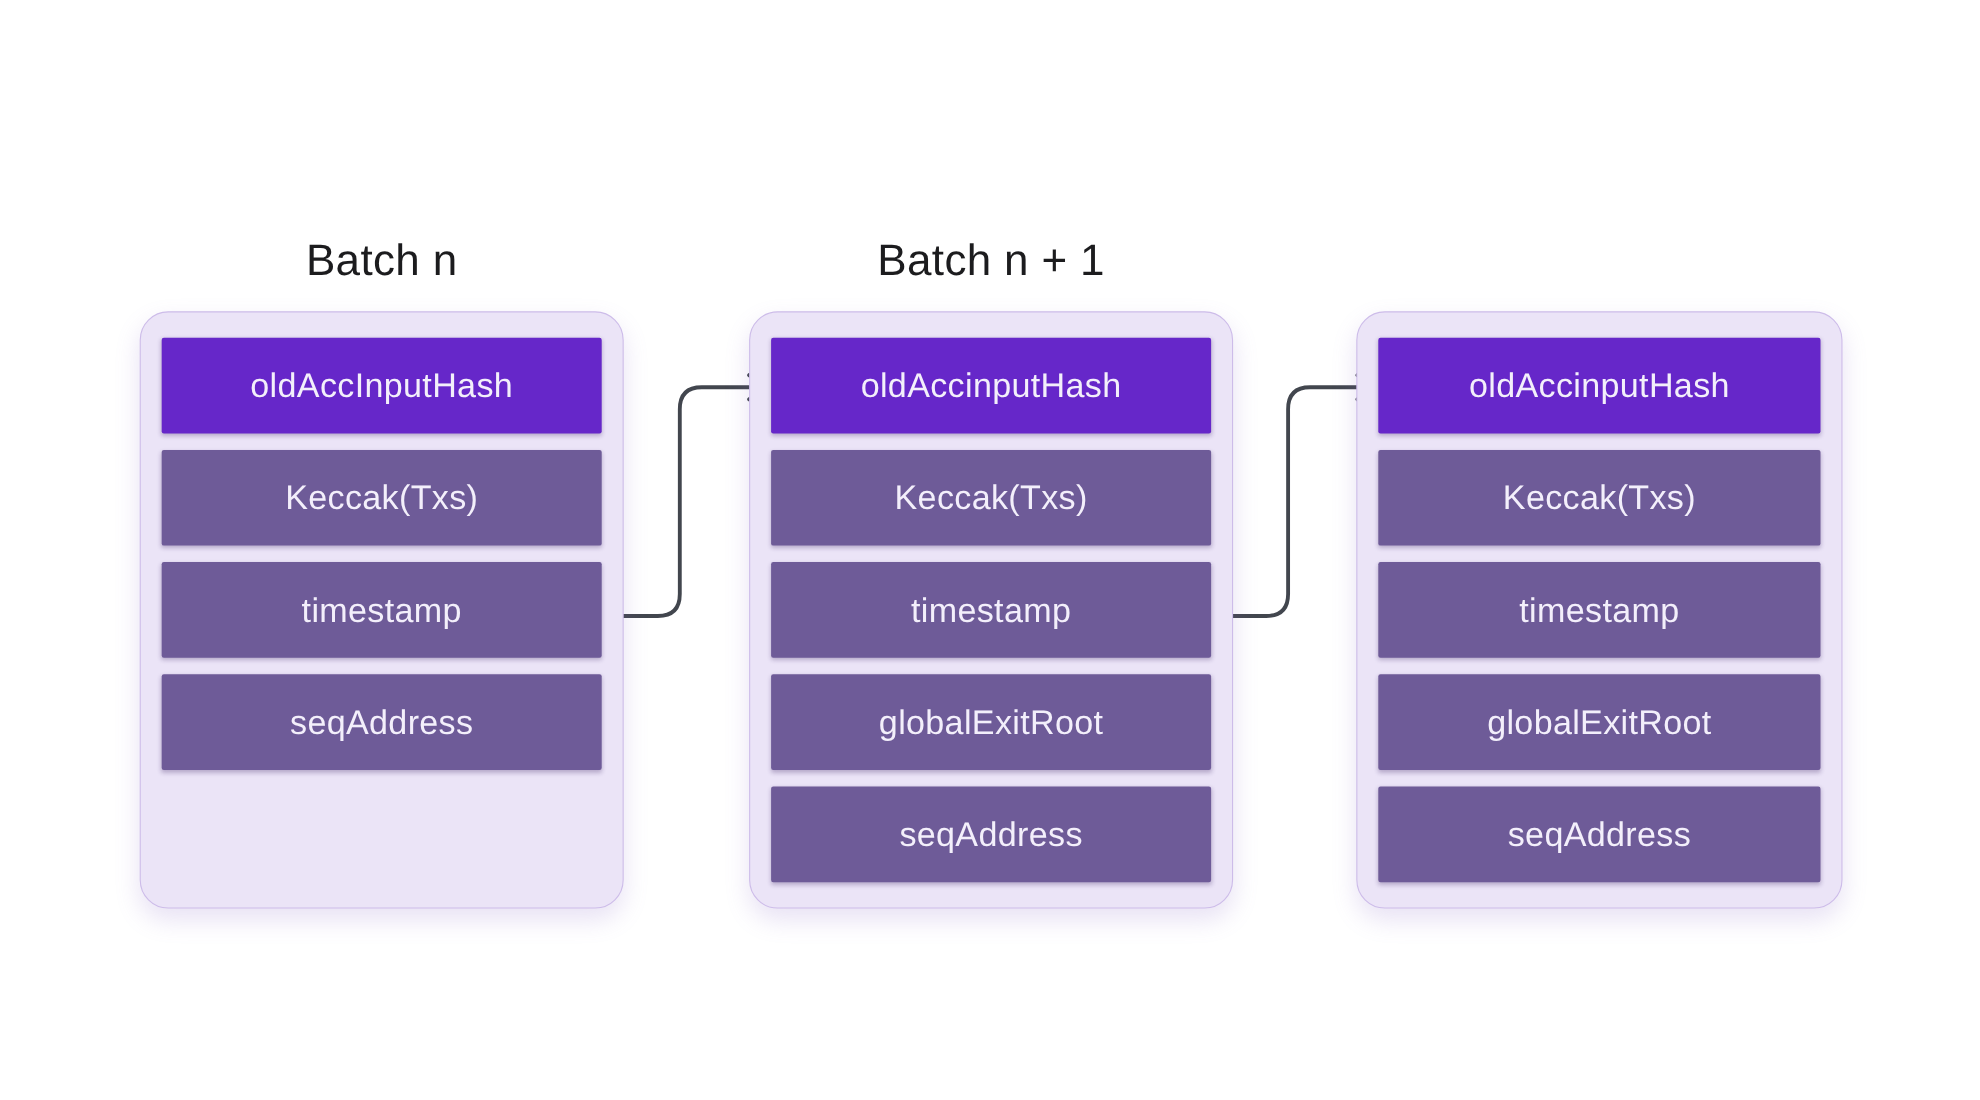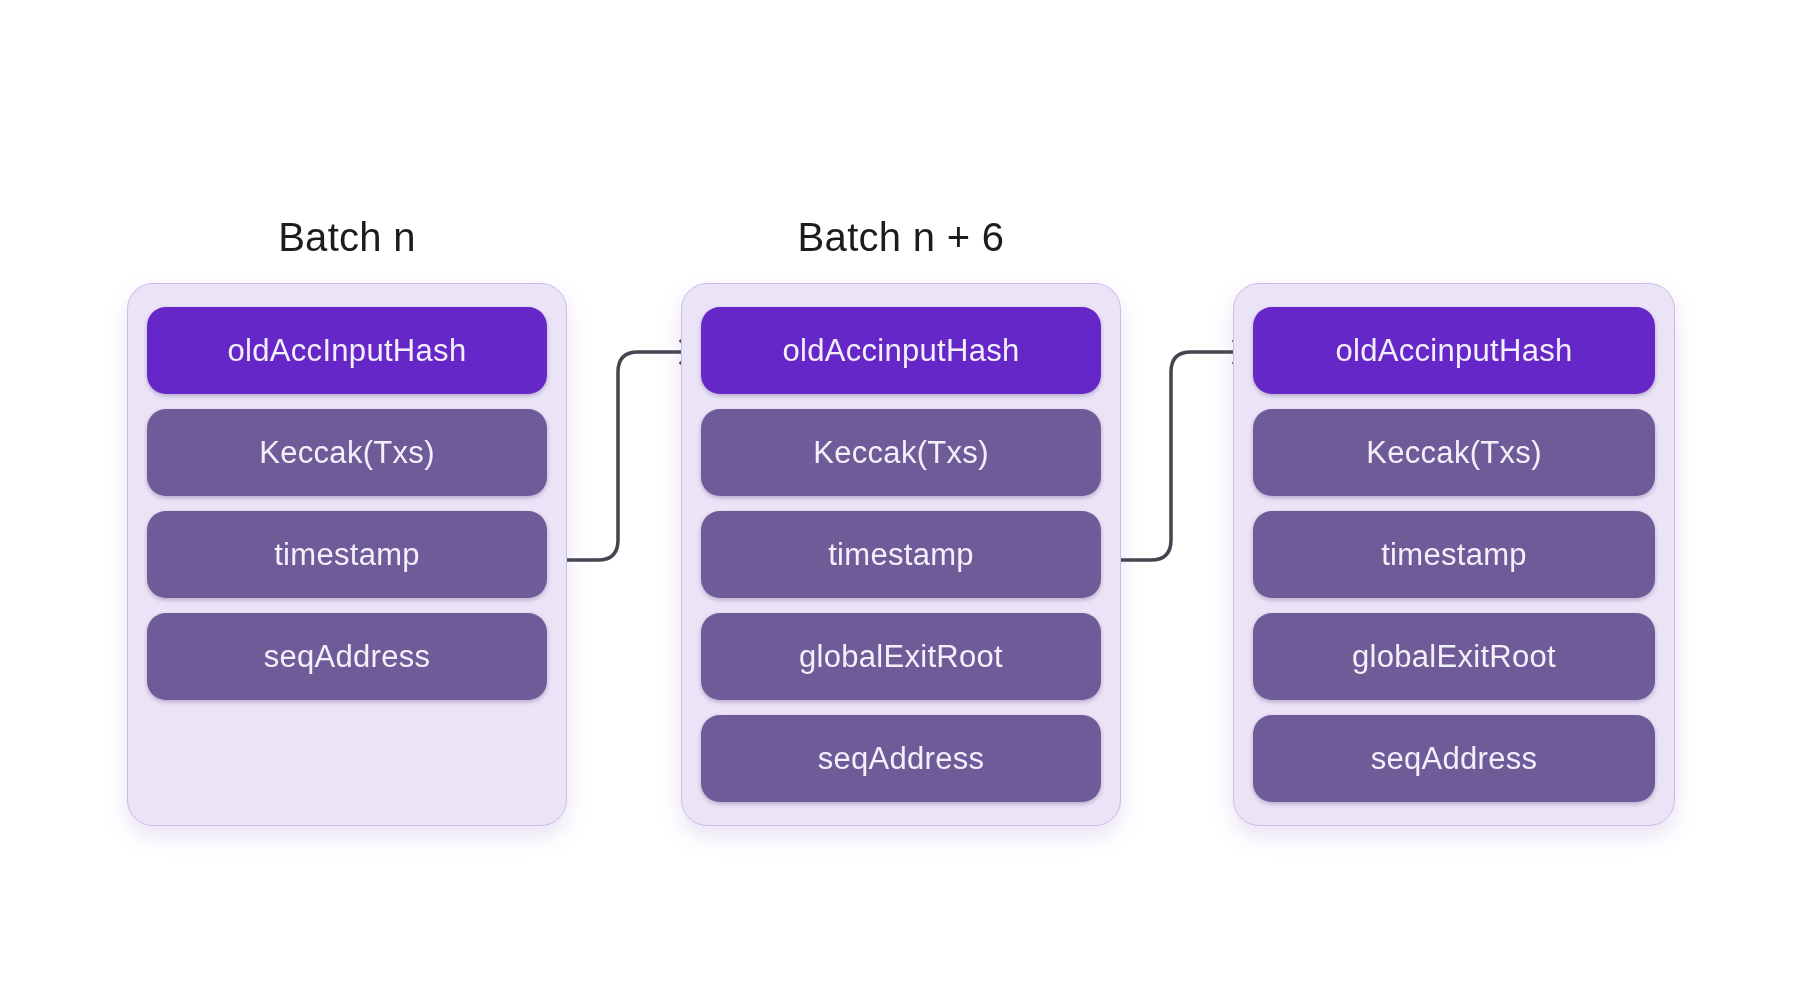--- a/index.html
+++ b/index.html
@@ -38,21 +38,21 @@
     border-radius: 26px;
     padding: 23px 19px;
     display: flex;
     flex-direction: column;
     gap: 15px;
     box-shadow: 0 10px 22px rgba(140, 110, 200, 0.20);
   }
   .field-row {
     flex: 0 0 87px;
     height: 87px;
-    border-radius: 19px;
+    border-radius: 2px;
     background: #6e5b98;
     color: #f3effb;
     display: flex;
     align-items: center;
     justify-content: center;
     font-size: 31px;
     font-weight: 400;
     letter-spacing: 0.3px;
     box-shadow: 0 2px 4px rgba(45, 20, 90, 0.28);
   }
@@ -78,21 +78,21 @@
 <body>
 
 <div class="canvas">
 
   <svg class="arrow-layer" viewBox="0 0 1800 1000" xmlns="http://www.w3.org/2000/svg">
     <path class="arrow-path" d="M552 560 L598 560 Q618 560 618 540 L618 372 Q618 352 638 352 L692 352 M681 341 L696 352 L681 363"></path>
     <path class="arrow-path" d="M1105 560 L1151 560 Q1171 560 1171 540 L1171 372 Q1171 352 1191 352 L1245 352 M1234 341 L1249 352 L1234 363"></path>
   </svg>
 
   <div class="batch-title" style="left:127px; width:440px;">Batch n</div>
-  <div class="batch-title" style="left:681px; width:440px;">Batch n + 6</div>
+  <div class="batch-title" style="left:681px; width:440px;">Batch n + 1</div>
 
   <div class="card" style="left:127px;">
     <div class="field-row highlight">oldAccInputHash</div>
     <div class="field-row">Keccak(Txs)</div>
     <div class="field-row">timestamp</div>
     <div class="field-row">seqAddress</div>
   </div>
 
   <div class="card" style="left:681px;">
     <div class="field-row highlight">oldAccinputHash</div>

